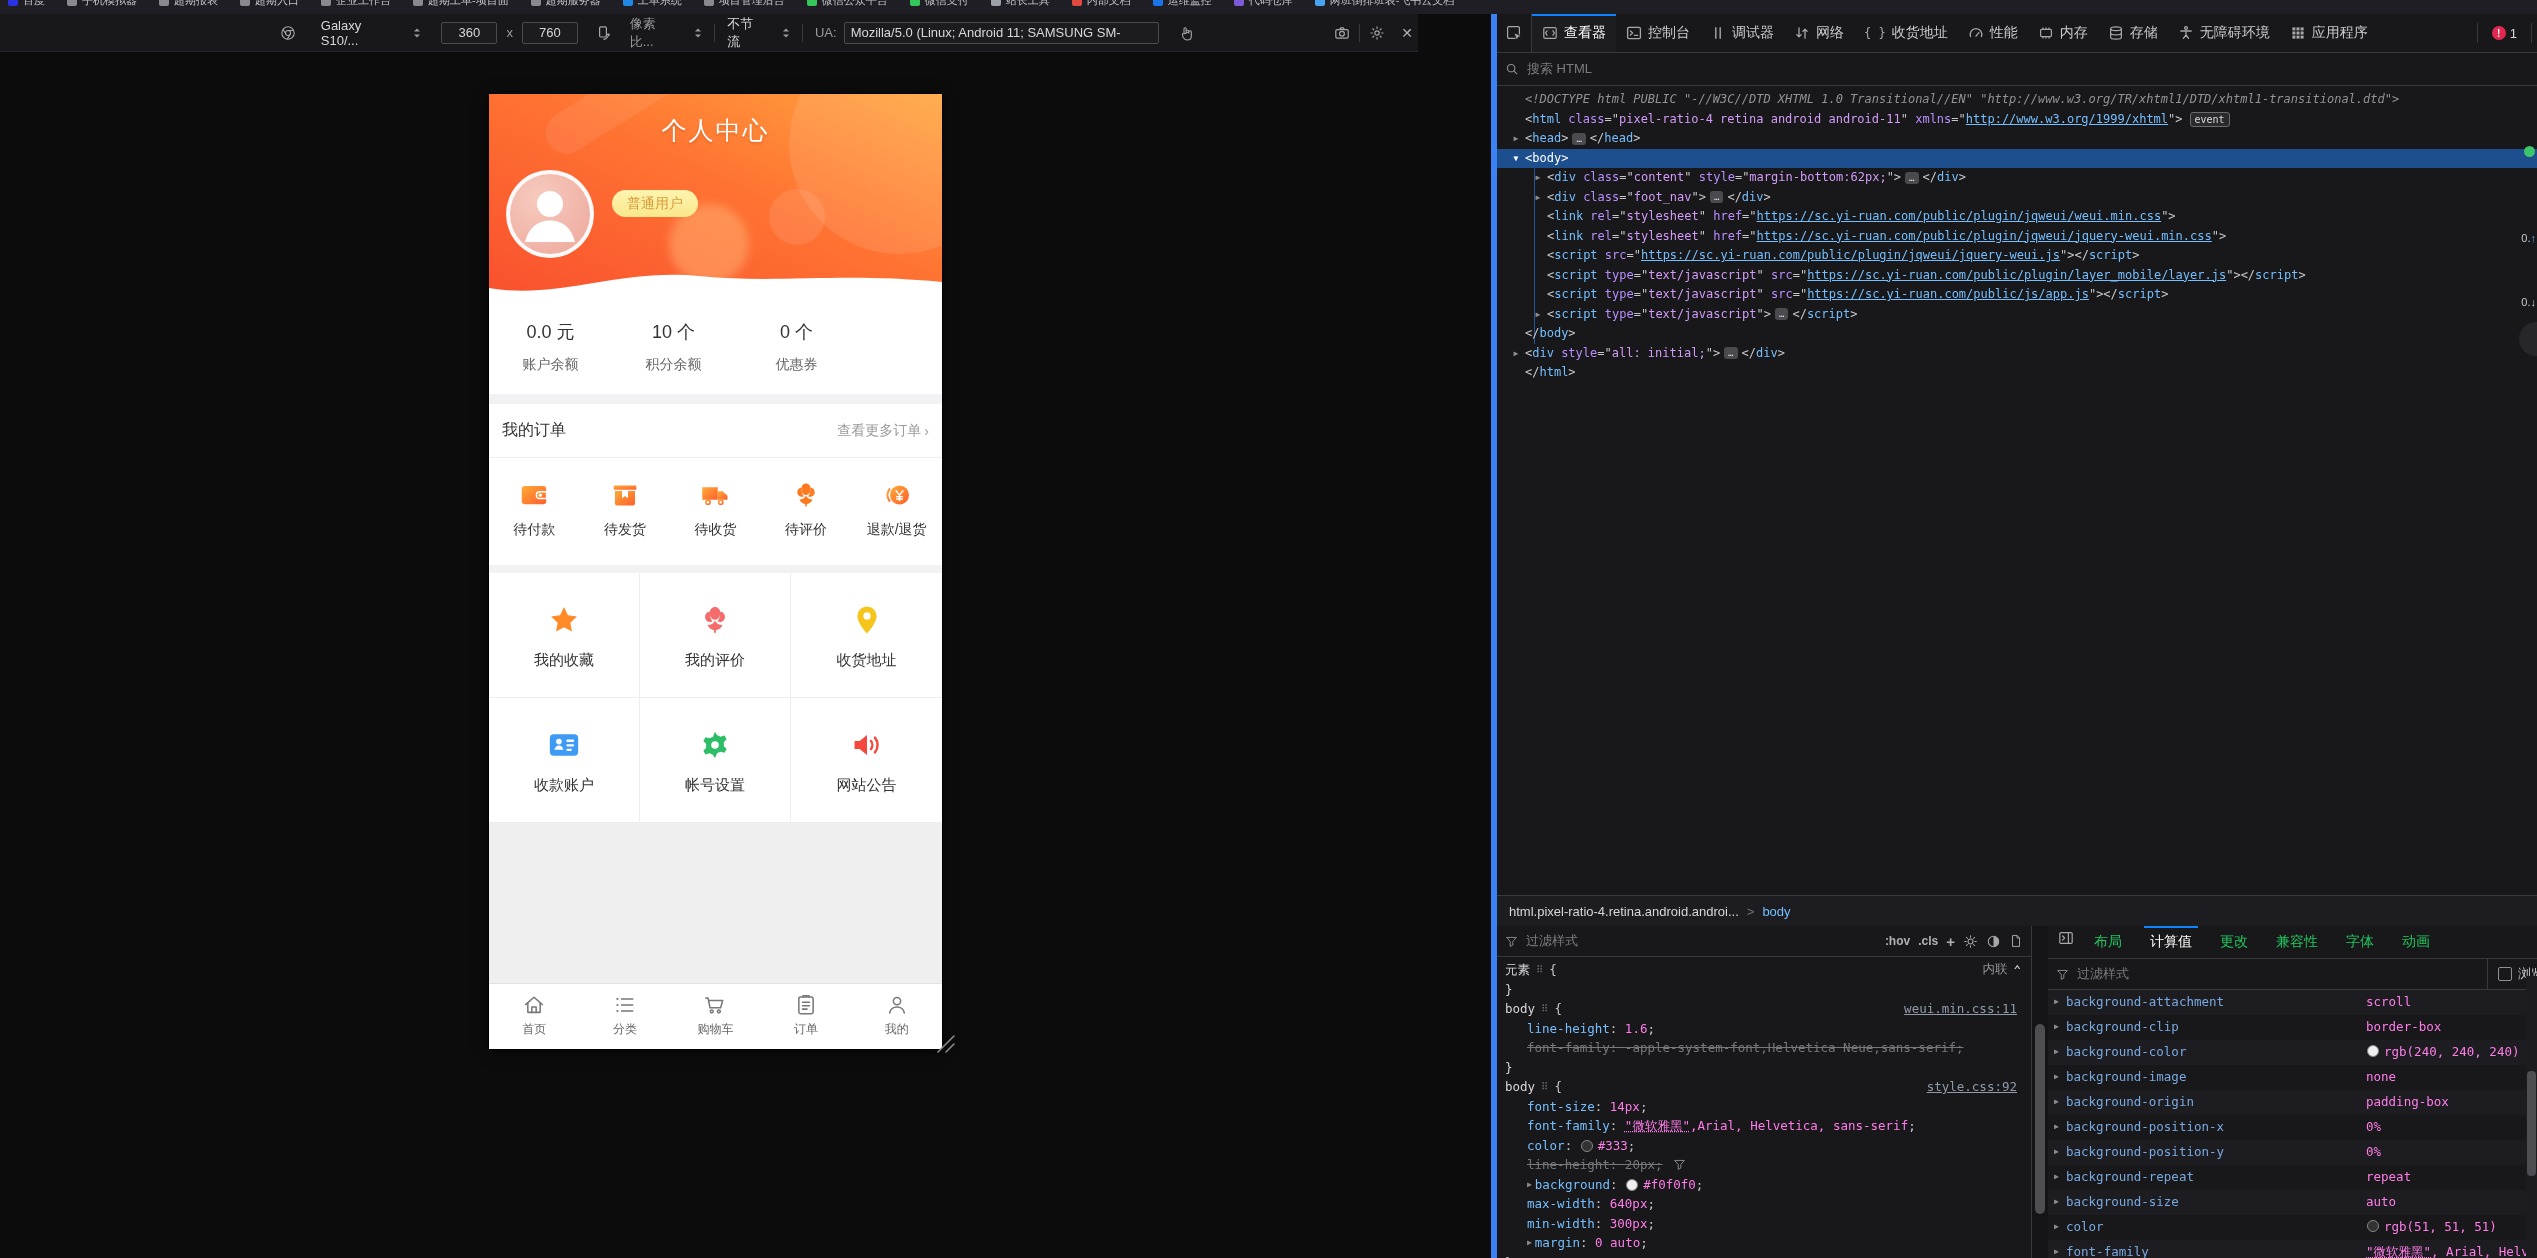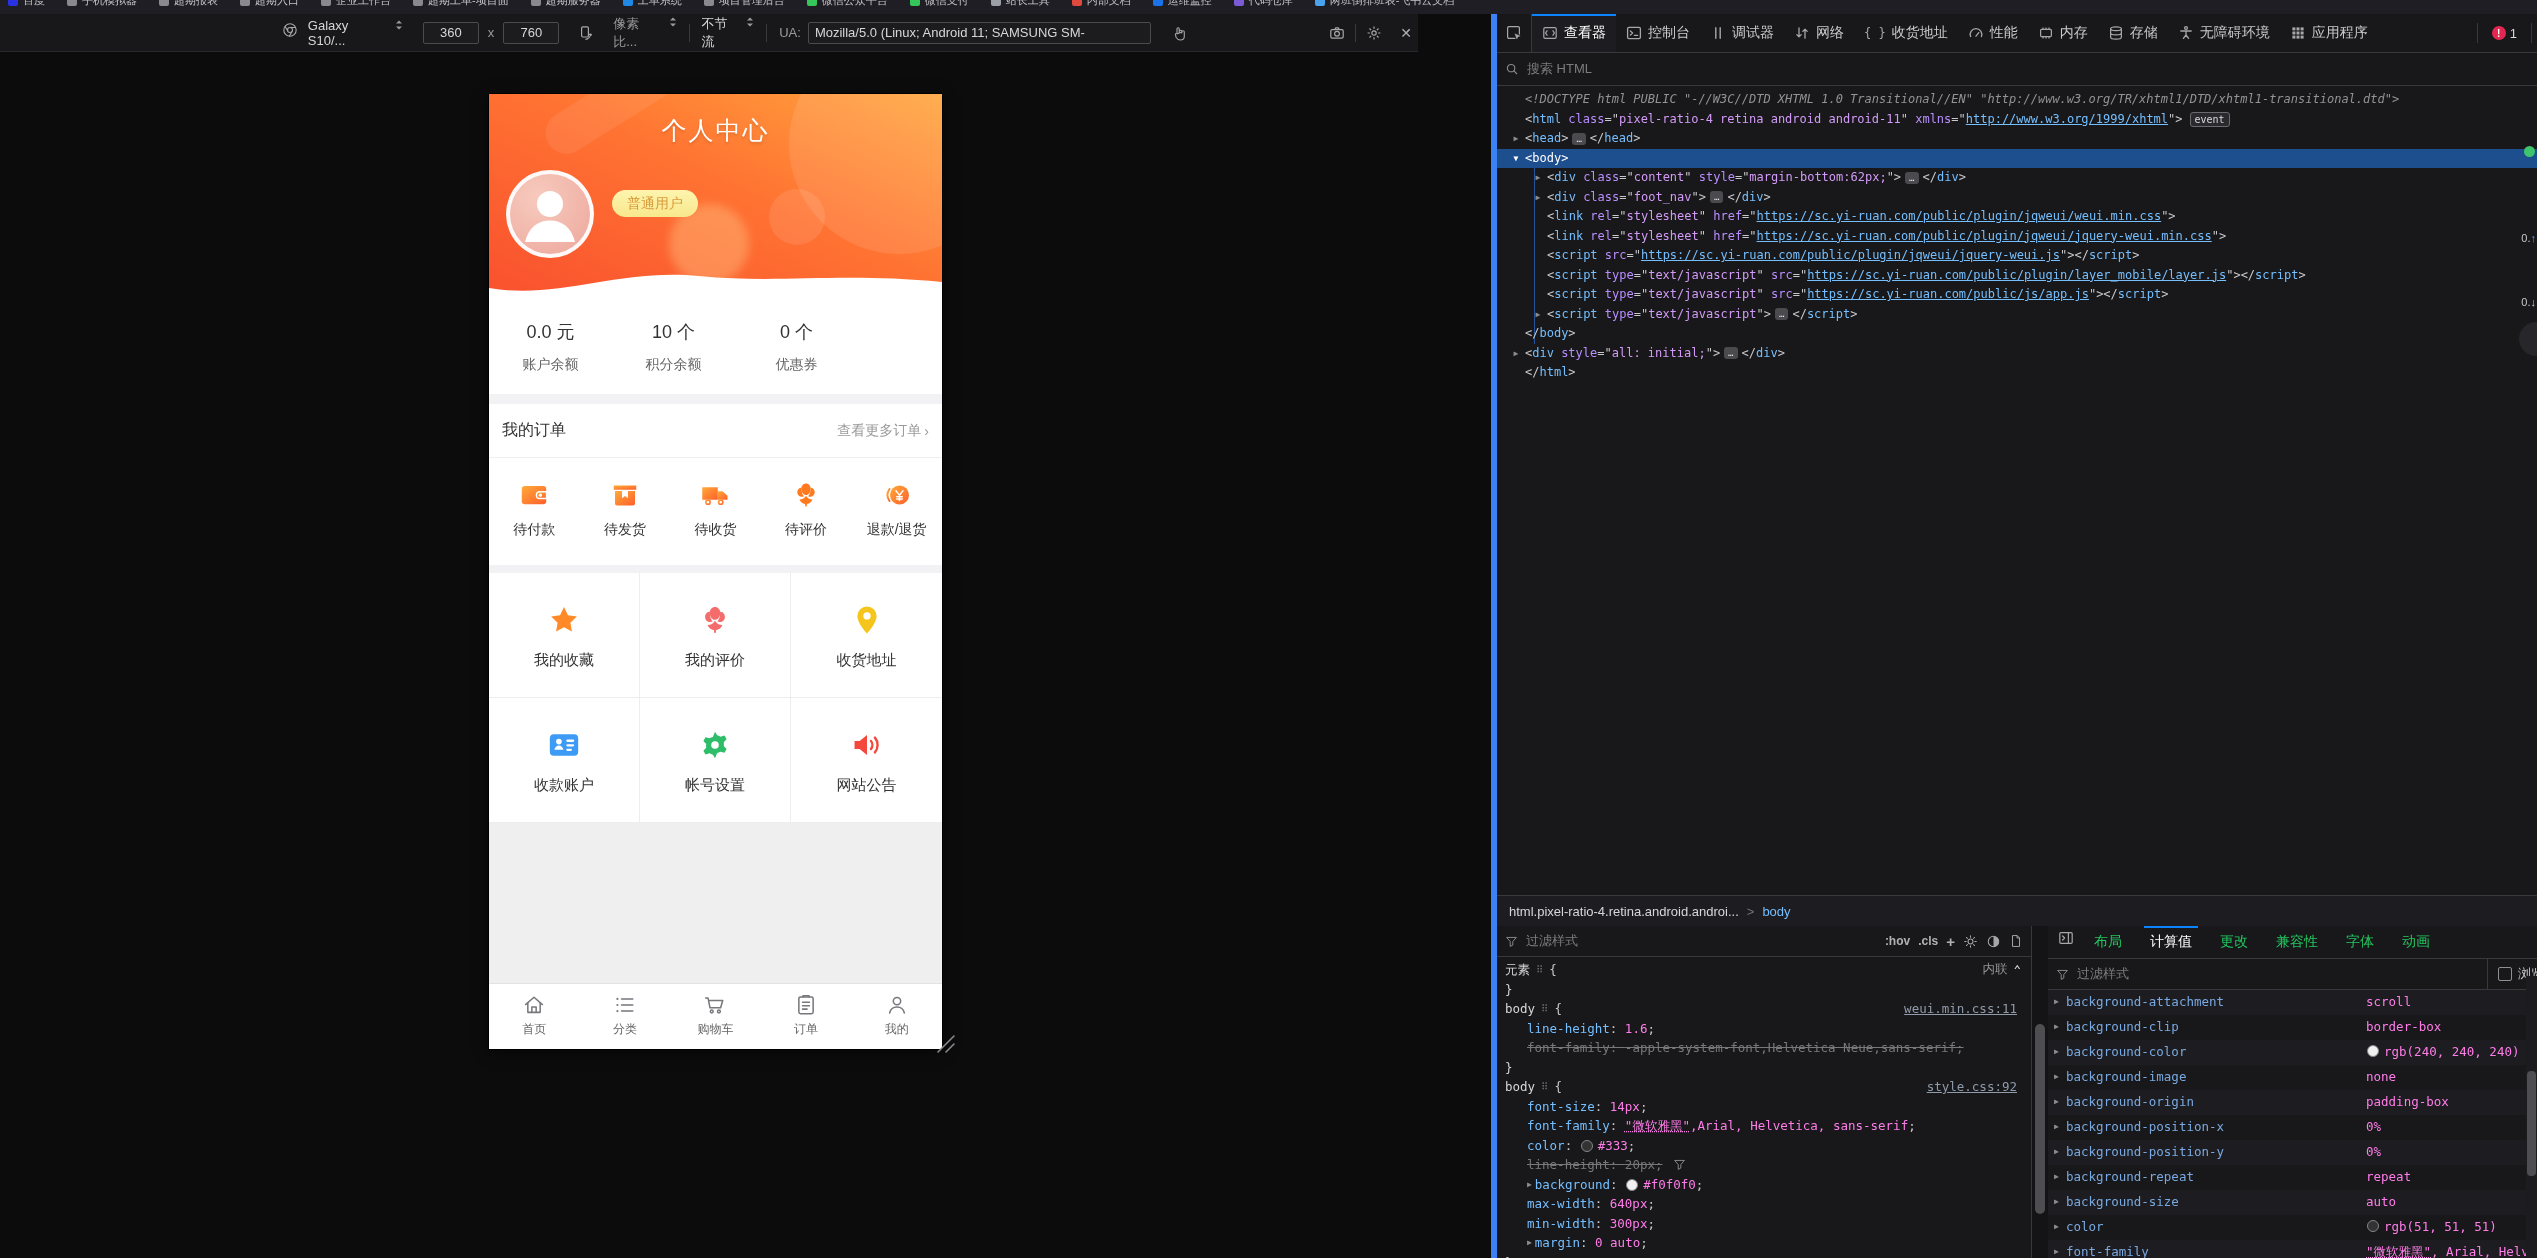--- a/index.html
+++ b/index.html
@@ -11,21 +11,21 @@
   
   #bookmarks{left:0;top:0;width:2537px;height:14px;background:#1f1e25;overflow:hidden;}
   #bookmarks .row{display:flex;align-items:center;gap:22px;margin-top:-7px;padding-left:8px;white-space:nowrap;}
   .bm{display:flex;align-items:center;gap:5px;color:#c3c3c8;font-size:11px;}
   .bm .fav{width:10px;height:10px;border-radius:2px;flex:none;}
 
   
   #rdm-toolbar{left:0;top:14px;width:1418px;height:38px;background:#18181a;border-bottom:1px solid #28282c;
                display:flex;align-items:center;padding-left:278px;box-sizing:border-box;}
   #rdm-toolbar .sep{width:1px;height:18px;background:#3a3a3e;margin:0 12px;}
-  .rdm-ctl{display:flex;gap:6px;color:#d7d7db;font-size:13px;}
+  .rdm-ctl{display:flex;align-items:center;gap:22px;color:#d7d7db;font-size:13px;}
   .rdm-box{height:22px;border:1px solid #4a4a4f;border-radius:2px;background:#1c1c1f;color:#d7d7db;
            font-size:13px;text-align:center;box-sizing:border-box;font-family:inherit;}
   .icon-btn{display:flex;align-items:center;justify-content:center;width:24px;height:24px;cursor:pointer;}
   .dim{color:#9a9a9e;}
 
   
   #phone{left:489px;top:94px;width:453px;height:955px;background:#fff;overflow:hidden;
          box-shadow:0 0 0 1px #000,0 3px 14px rgba(0,0,0,.55);}
   .p-header{position:absolute;left:0;top:0;width:453px;height:210px;overflow:hidden;
             background:linear-gradient(205deg,#ffa53e 0%,#ff7332 45%,#f94f2e 100%);}

